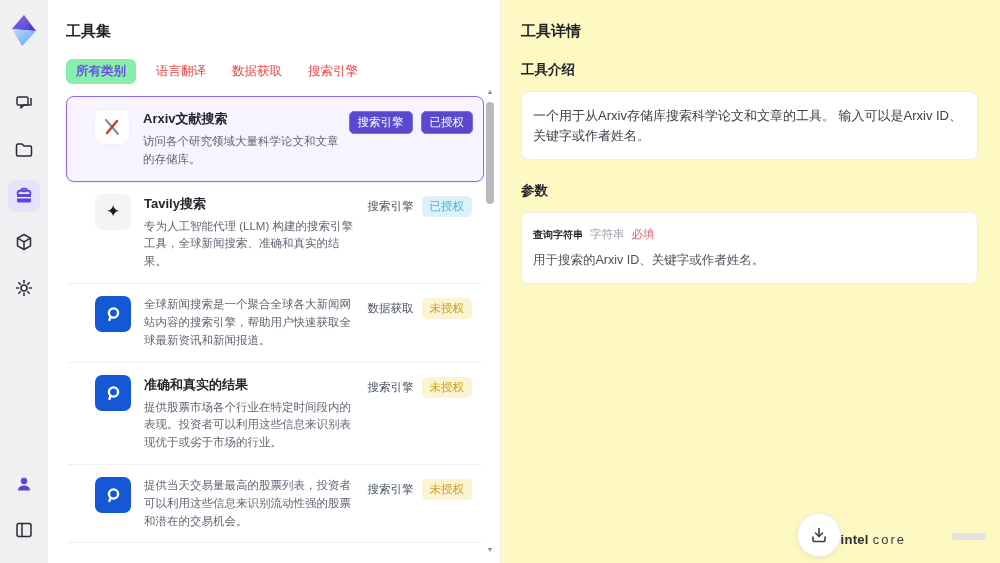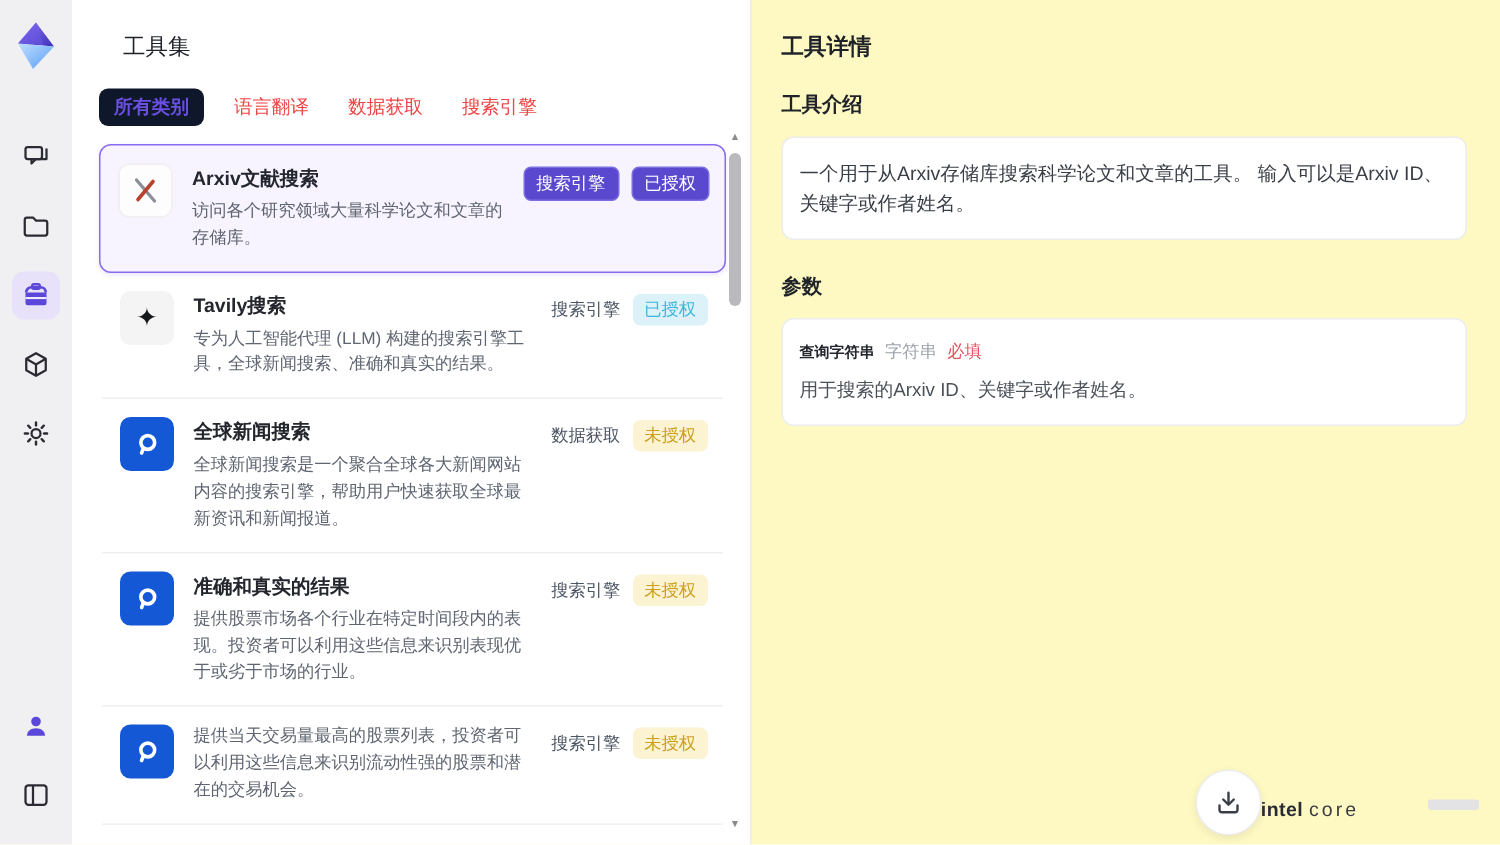--- a/index.html
+++ b/index.html
@@ -12,28 +12,28 @@
   .rail .logo { margin:13px 0 28px; }
   .rail-icon { width:32px; height:32px; display:flex; align-items:center; justify-content:center;
     border-radius:8px; margin:7px 0; cursor:pointer; }
   .rail-icon svg { display:block; }
   .rail-icon.active { background:#e7e2fa; }
   .rail-spacer { flex:1; }
   .rail-bottom { margin-bottom:10px; display:flex; flex-direction:column; align-items:center; }
 
   
   .list-panel { width:452px; flex-shrink:0; position:relative; padding:16px 0 0 18px; background:#fff; }
-  .page-title { font-size:15px; font-weight:normal; margin:6px 16px 18px; }
+  .page-title { font-size:15px; font-weight:bold; margin:6px 0 18px; }
   .tabs { display:flex; align-items:center; margin-bottom:12px; }
   .tab { font-size:12.5px; color:#ef4444; margin-right:26px; cursor:pointer; white-space:nowrap; }
-  .tab.active { color:#6a4fe0; background:#0f172a; font-weight:bold; padding:4px 10px;
+  .tab.active { color:#6a4fe0; background:#86efac; font-weight:bold; padding:4px 10px;
     border-radius:6px; margin-right:20px; }
 
   .tool-list { width:418px; }
-  .tool-item { display:flex; align-items:flex-start; padding:12px 10px 12px 12px; cursor:pointer; }
+  .tool-item { display:flex; align-items:flex-start; padding:12px 10px 12px 27px; cursor:pointer; }
   .tool-item.selected { border:1.5px solid #8a6cf0; background:#f7f3ff; border-radius:8px;
     box-shadow:0 1px 3px rgba(120,90,240,.15); }
   .tool-item:not(.selected) { border-bottom:1px solid #f0f0f1; margin:0 2px; }
   .tool-icon { width:36px; height:36px; border-radius:7px; flex-shrink:0; display:flex;
     align-items:center; justify-content:center; margin-right:13px; }
   .tool-icon.white { background:#fdfdfd; border:1px solid #f0f0f0; }
   .tool-icon.lt { background:#f4f4f5; }
   .tool-icon.blue { background:#1558d6; }
   .tool-text { flex:1; min-width:0; margin-right:10px; }
   .tool-name { font-size:13px; font-weight:bold; margin:1px 0 5px; color:#23262c; }
@@ -199,21 +199,20 @@
       </div>
 
       <div class="tool-item">
         <div class="tool-icon blue">
           <svg width="22" height="22" viewBox="0 0 22 22">
             <circle cx="11.5" cy="10" r="4.6" fill="none" stroke="#fff" stroke-width="2.4"></circle>
             <line x1="8.6" y1="13.8" x2="7.4" y2="17" stroke="#fff" stroke-width="2.4" stroke-linecap="round"></line>
           </svg>
         </div>
         <div class="tool-text">
-          <div class="tool-name">全球新闻搜索</div>
           <div class="tool-desc">全球新闻搜索是一个聚合全球各大新闻网站内容的搜索引擎，帮助用户快速获取全球最新资讯和新闻报道。</div>
         </div>
         <div class="tool-badges">
           <span class="badge plain">数据获取</span>
           <span class="badge yellow">未授权</span>
         </div>
       </div>
 
       <div class="tool-item">
         <div class="tool-icon blue">

